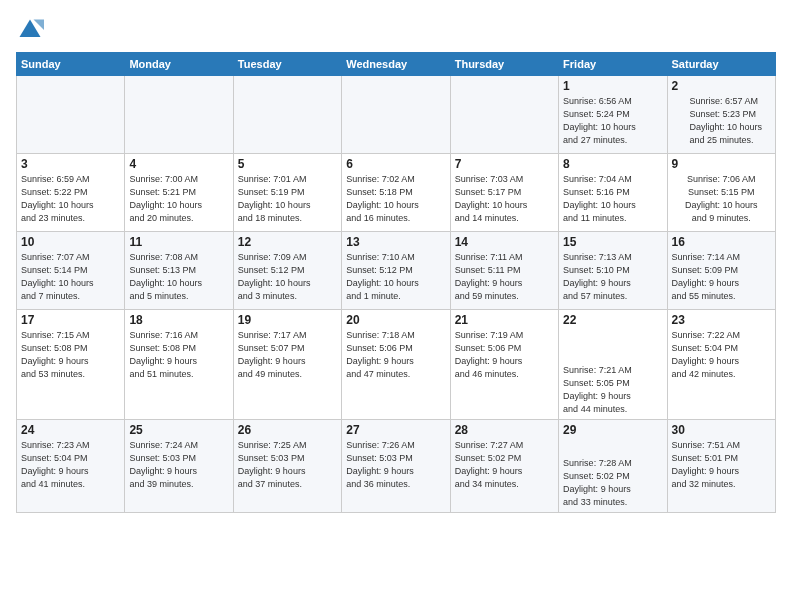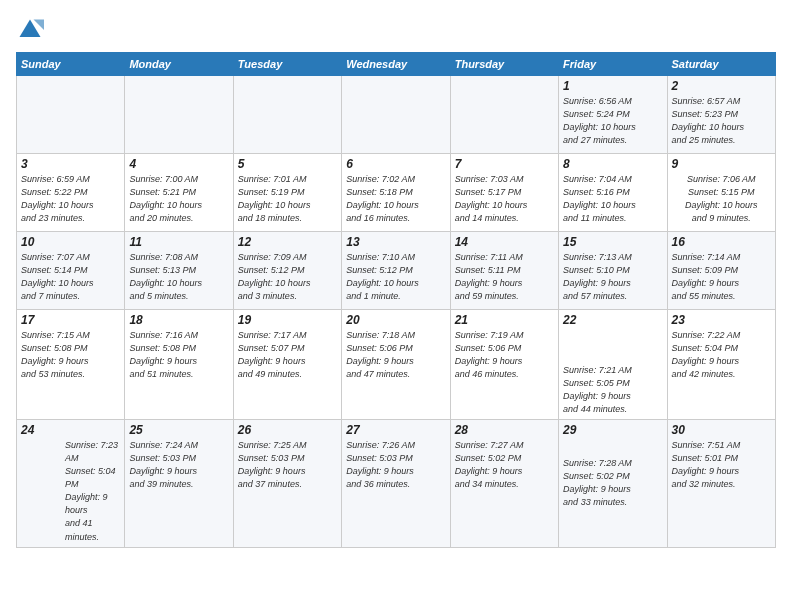--- a/index.html
+++ b/index.html
@@ -48,21 +48,20 @@
       color: #333;
     }
     .subtitle {
       font-size: 14px;
       color: #555;
     }
     .calendar {
       width: 100%;
       border-collapse: collapse;
       table-layout: fixed;
-      font-style: italic;
     }
     .calendar thead th {
       background-color: #2979b8;
       color: #fff;
       font-size: 11px;
       font-weight: bold;
       padding: 5px 4px;
       text-align: left;
       border: 1px solid #2979b8;
     }
@@ -140,21 +139,21 @@
           <td class="empty-cell"></td>
           <td>
             <span class="day-num">1</span>
             <div class="day-info" style="white-space: pre-line;">Sunrise: 6:56 AM
 Sunset: 5:24 PM
 Daylight: 10 hours
 and 27 minutes.</div>
           </td>
           <td>
             <span class="day-num">2</span>
-            <div class="day-info" style="white-space: pre-line;">Sunrise: 6:57 AM
+            <div class="day-info" style="white-space: pre-line; margin-left: 18px;">Sunrise: 6:57 AM
 Sunset: 5:23 PM
 Daylight: 10 hours
 and 25 minutes.</div>
           </td>
         </tr>
         <tr>
           <td>
             <span class="day-num">3</span>
             <div class="day-info" style="white-space: pre-line;">Sunrise: 6:59 AM
 Sunset: 5:22 PM
@@ -302,21 +301,21 @@
             <span class="day-num">23</span>
             <div class="day-info" style="white-space: pre-line;">Sunrise: 7:22 AM
 Sunset: 5:04 PM
 Daylight: 9 hours
 and 42 minutes.</div>
           </td>
         </tr>
         <tr>
           <td>
             <span class="day-num">24</span>
-            <div class="day-info" style="white-space: pre-line; margin-left: 44px;">Sunrise: 7:23 AM
+            <div class="day-info" style="white-space: pre-line;">Sunrise: 7:23 AM
 Sunset: 5:04 PM
 Daylight: 9 hours
 and 41 minutes.</div>
           </td>
           <td>
             <span class="day-num">25</span>
             <div class="day-info" style="white-space: pre-line;">Sunrise: 7:24 AM
 Sunset: 5:03 PM
 Daylight: 9 hours
 and 39 minutes.</div>

